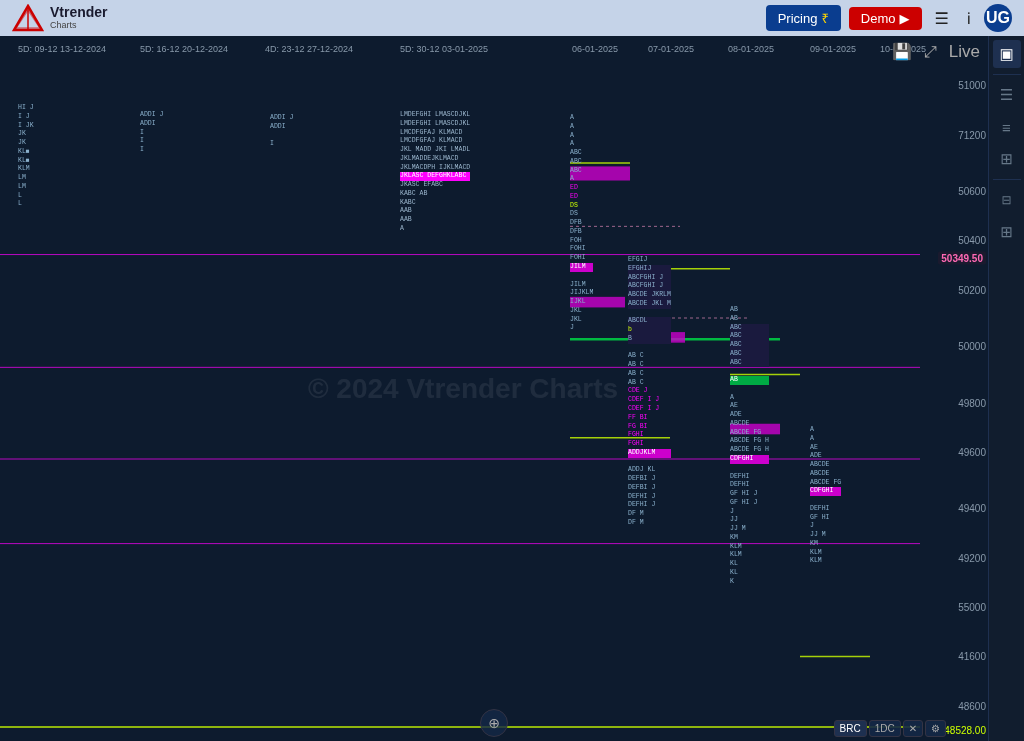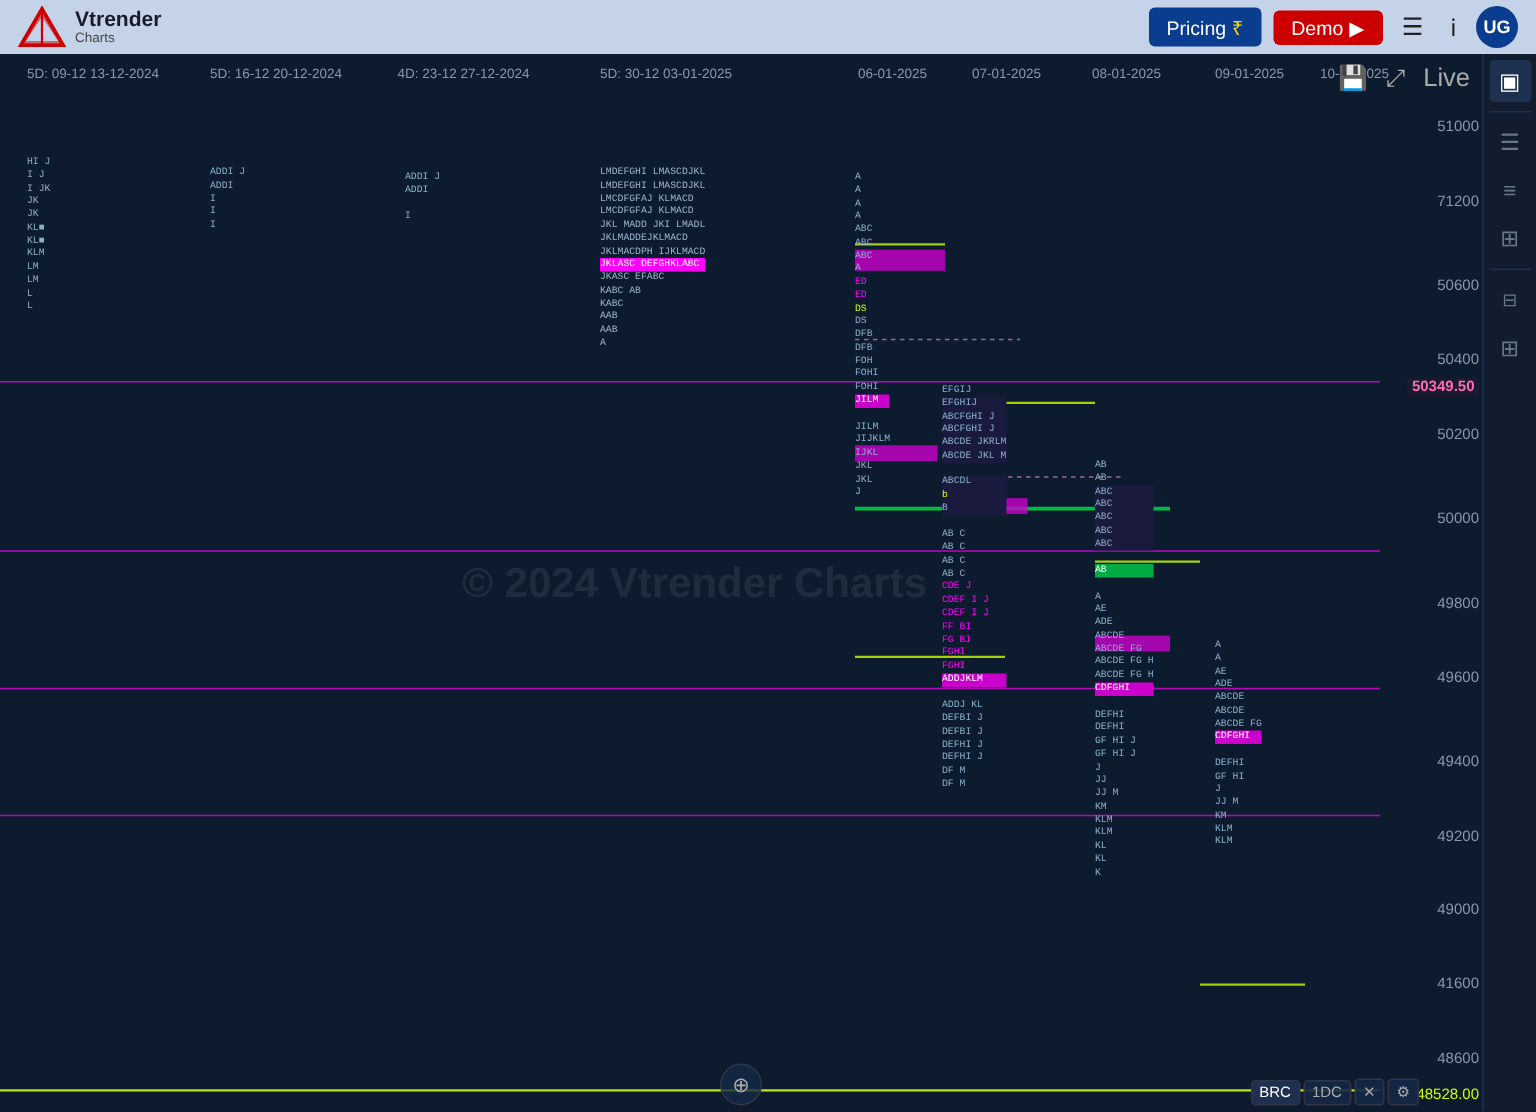--- a/index.html
+++ b/index.html
@@ -85,21 +85,21 @@
       font-size: 16px;
       padding: 2px 5px;
     }
     .avatar-btn {
       width: 28px;
       height: 28px;
       background: #0a3d8f;
       color: #fff;
       border: none;
       border-radius: 50%;
-      font-size: 12px;
+      font-size: 16px;
       font-weight: bold;
       cursor: pointer;
     }
 
     
     #main {
       display: flex;
       width: 100%;
       height: calc(741px - 36px);
     }
@@ -522,21 +522,21 @@
       <span class="price-label" style="top:14%">71200</span>
       <span class="price-label" style="top:22%">50600</span>
       <span class="price-label" style="top:29%">50400</span>
       <span class="price-label highlight" style="top:31.5%">50349.50</span>
       <span class="price-label" style="top:36%">50200</span>
       <span class="price-label" style="top:44%">50000</span>
       <span class="price-label" style="top:52%">49800</span>
       <span class="price-label" style="top:59%">49600</span>
       <span class="price-label" style="top:67%">49400</span>
       <span class="price-label" style="top:74%">49200</span>
-      <span class="price-label" style="top:81%">49000</span>
+      <span class="price-label" style="top:81%">55000</span>
       <span class="price-label" style="top:88%">41600</span>
       <span class="price-label" style="top:95%">48600</span>
       <span class="price-label bottom-highlight" style="top:98.5%">48528.00</span>
     </div>
 
     <div id="bottom-icons">
       <button class="expand-btn">⊕</button>
     </div>
 
     <div id="bottom-toolbar">

